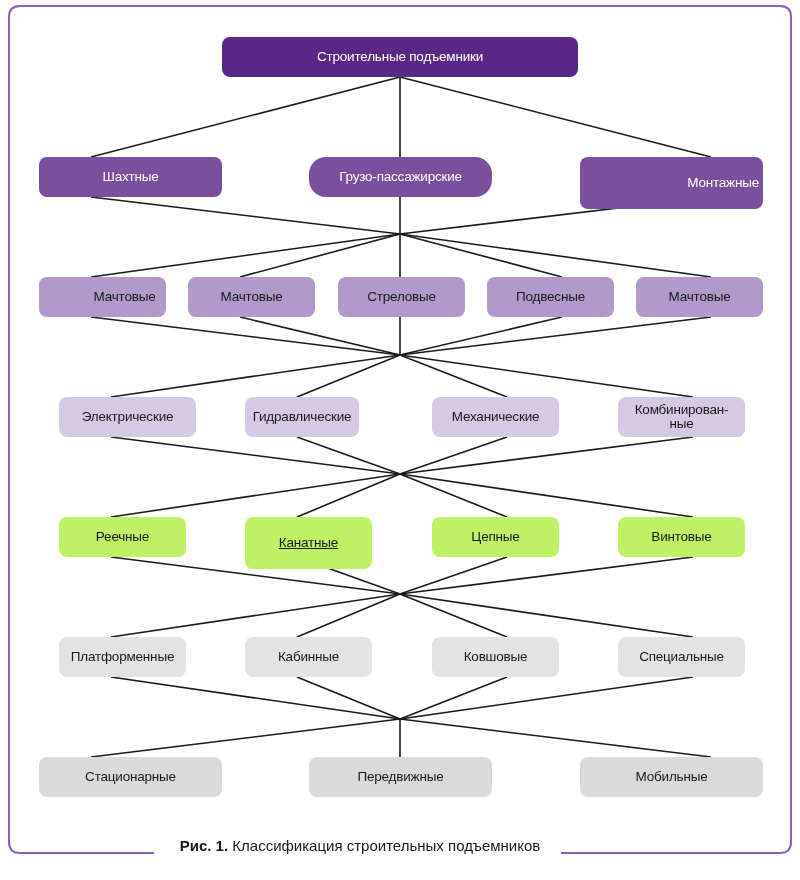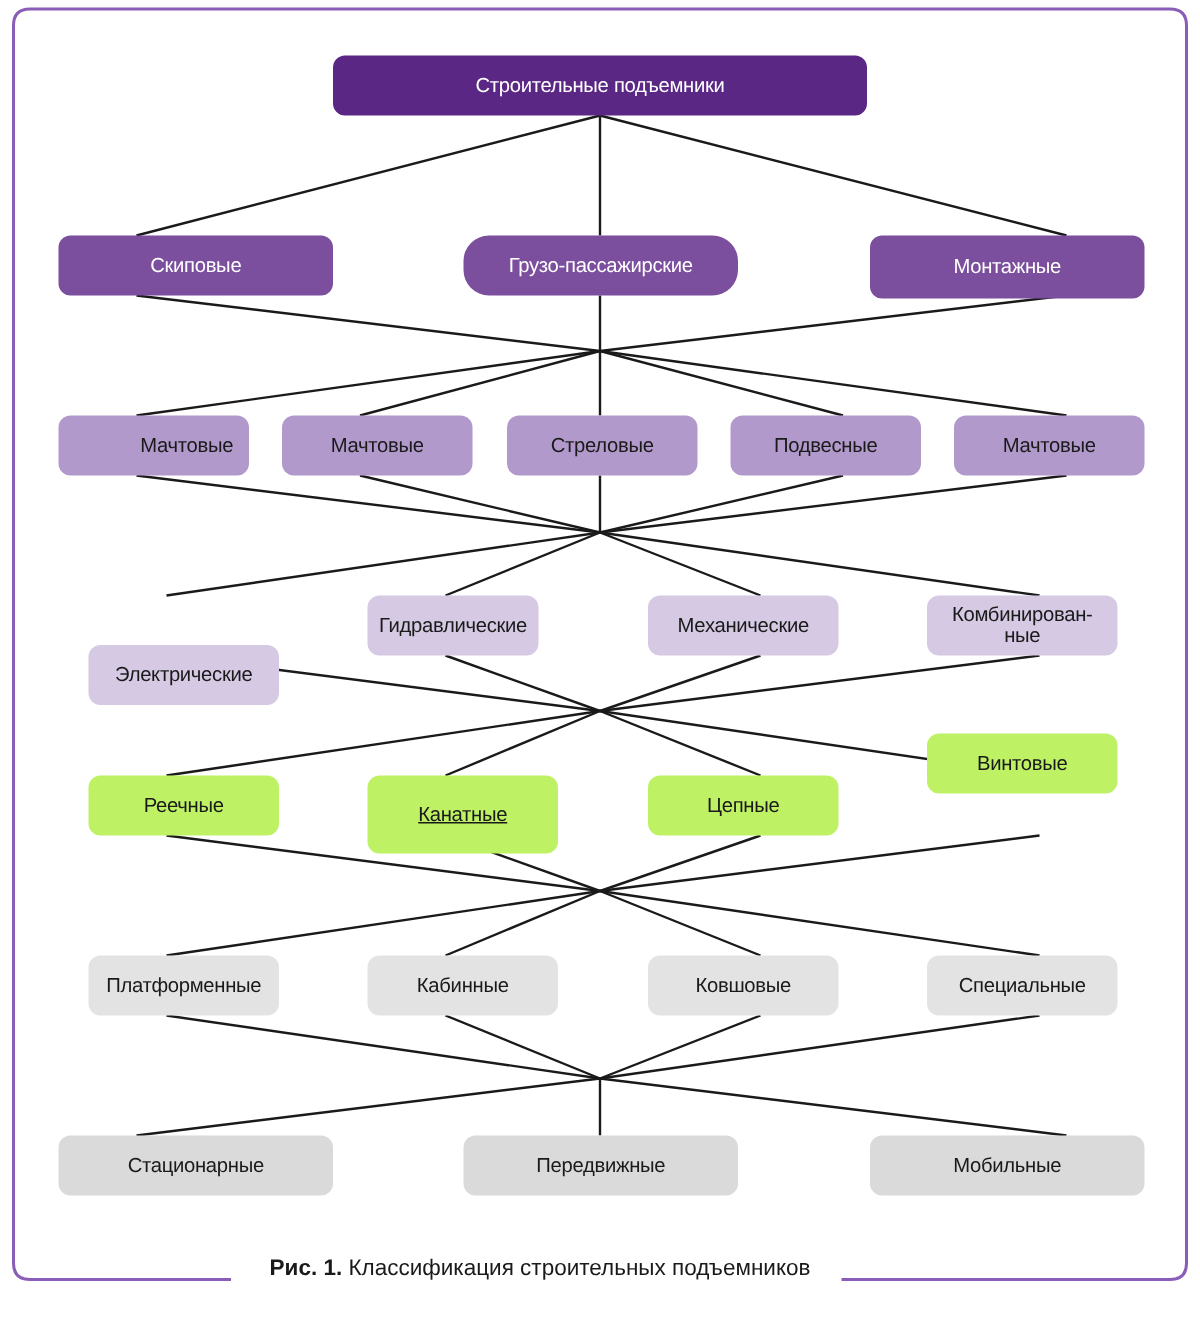--- a/index.html
+++ b/index.html
@@ -77,44 +77,44 @@
     <line x1="400" y1="719" x2="91" y2="757" stroke="#1a1a1a" stroke-width="1.6"></line>
     <line x1="400" y1="719" x2="400" y2="757" stroke="#1a1a1a" stroke-width="1.6"></line>
     <line x1="400" y1="719" x2="711" y2="757" stroke="#1a1a1a" stroke-width="1.6"></line>
   </svg>
 
 <div id="nodes">
     <div class="node lvl0" style="left: 222px; top: 37px; width: 356px; height: 40px;">
       <span style="white-space: pre-line;">Строительные подъемники</span>
     </div>
     <div class="node lvl1" style="left: 39px; top: 157px; width: 183px; height: 40px;">
-      <span style="white-space: pre-line;">Скиповые</span>
+      <span style="white-space: pre-line;">Шахтные</span>
     </div>
     <div class="node lvl1" style="left: 309px; top: 157px; width: 183px; height: 40px; border-radius: 17px;">
       <span style="white-space: pre-line;">Грузо-пассажирские</span>
     </div>
-    <div class="node lvl1" style="left: 580px; top: 157px; width: 183px; height: 42px;">
+    <div class="node lvl1" style="left: 580px; top: 157px; width: 183px; height: 52px; justify-content: flex-end;">
       <span style="white-space: pre-line;">Монтажные</span>
     </div>
     <div class="node lvl2" style="left: 39px; top: 277px; width: 127px; height: 40px;">
       <span style="white-space: pre-line; padding-left: 44px;">Мачтовые</span>
     </div>
     <div class="node lvl2" style="left: 188px; top: 277px; width: 127px; height: 40px;">
       <span style="white-space: pre-line;">Мачтовые</span>
     </div>
     <div class="node lvl2" style="left: 338px; top: 277px; width: 127px; height: 40px;">
       <span style="white-space: pre-line;">Стреловые</span>
     </div>
     <div class="node lvl2" style="left: 487px; top: 277px; width: 127px; height: 40px;">
       <span style="white-space: pre-line;">Подвесные</span>
     </div>
     <div class="node lvl2" style="left: 636px; top: 277px; width: 127px; height: 40px;">
       <span style="white-space: pre-line;">Мачтовые</span>
     </div>
-    <div class="node lvl3" style="left: 59px; top: 397px; width: 127px; height: 40px; margin-top: 33px;">
+    <div class="node lvl3" style="left: 59px; top: 397px; width: 137px; height: 40px;">
       <span style="white-space: pre-line;">Электрические</span>
     </div>
     <div class="node lvl3" style="left: 245px; top: 397px; width: 114px; height: 40px;">
       <span style="white-space: pre-line;">Гидравлические</span>
     </div>
     <div class="node lvl3" style="left: 432px; top: 397px; width: 127px; height: 40px;">
       <span style="white-space: pre-line;">Механические</span>
     </div>
     <div class="node lvl3" style="left: 618px; top: 397px; width: 127px; height: 40px;">
       <span style="white-space: pre-line;">Комбинирован-
@@ -122,21 +122,21 @@
     </div>
     <div class="node lvl4" style="left: 59px; top: 517px; width: 127px; height: 40px;">
       <span style="white-space: pre-line;">Реечные</span>
     </div>
     <div class="node lvl4" style="left: 245px; top: 517px; width: 127px; height: 52px; text-decoration: underline;">
       <span style="white-space: pre-line;">Канатные</span>
     </div>
     <div class="node lvl4" style="left: 432px; top: 517px; width: 127px; height: 40px;">
       <span style="white-space: pre-line;">Цепные</span>
     </div>
-    <div class="node lvl4" style="left: 618px; top: 489px; width: 127px; height: 40px;">
+    <div class="node lvl4" style="left: 618px; top: 517px; width: 127px; height: 40px;">
       <span style="white-space: pre-line;">Винтовые</span>
     </div>
     <div class="node lvl5" style="left: 59px; top: 637px; width: 127px; height: 40px; text-align: right;">
       <span style="white-space: pre-line;">Платформенные</span>
     </div>
     <div class="node lvl5" style="left: 245px; top: 637px; width: 127px; height: 40px;">
       <span style="white-space: pre-line;">Кабинные</span>
     </div>
     <div class="node lvl5" style="left: 432px; top: 637px; width: 127px; height: 40px;">
       <span style="white-space: pre-line;">Ковшовые</span>

